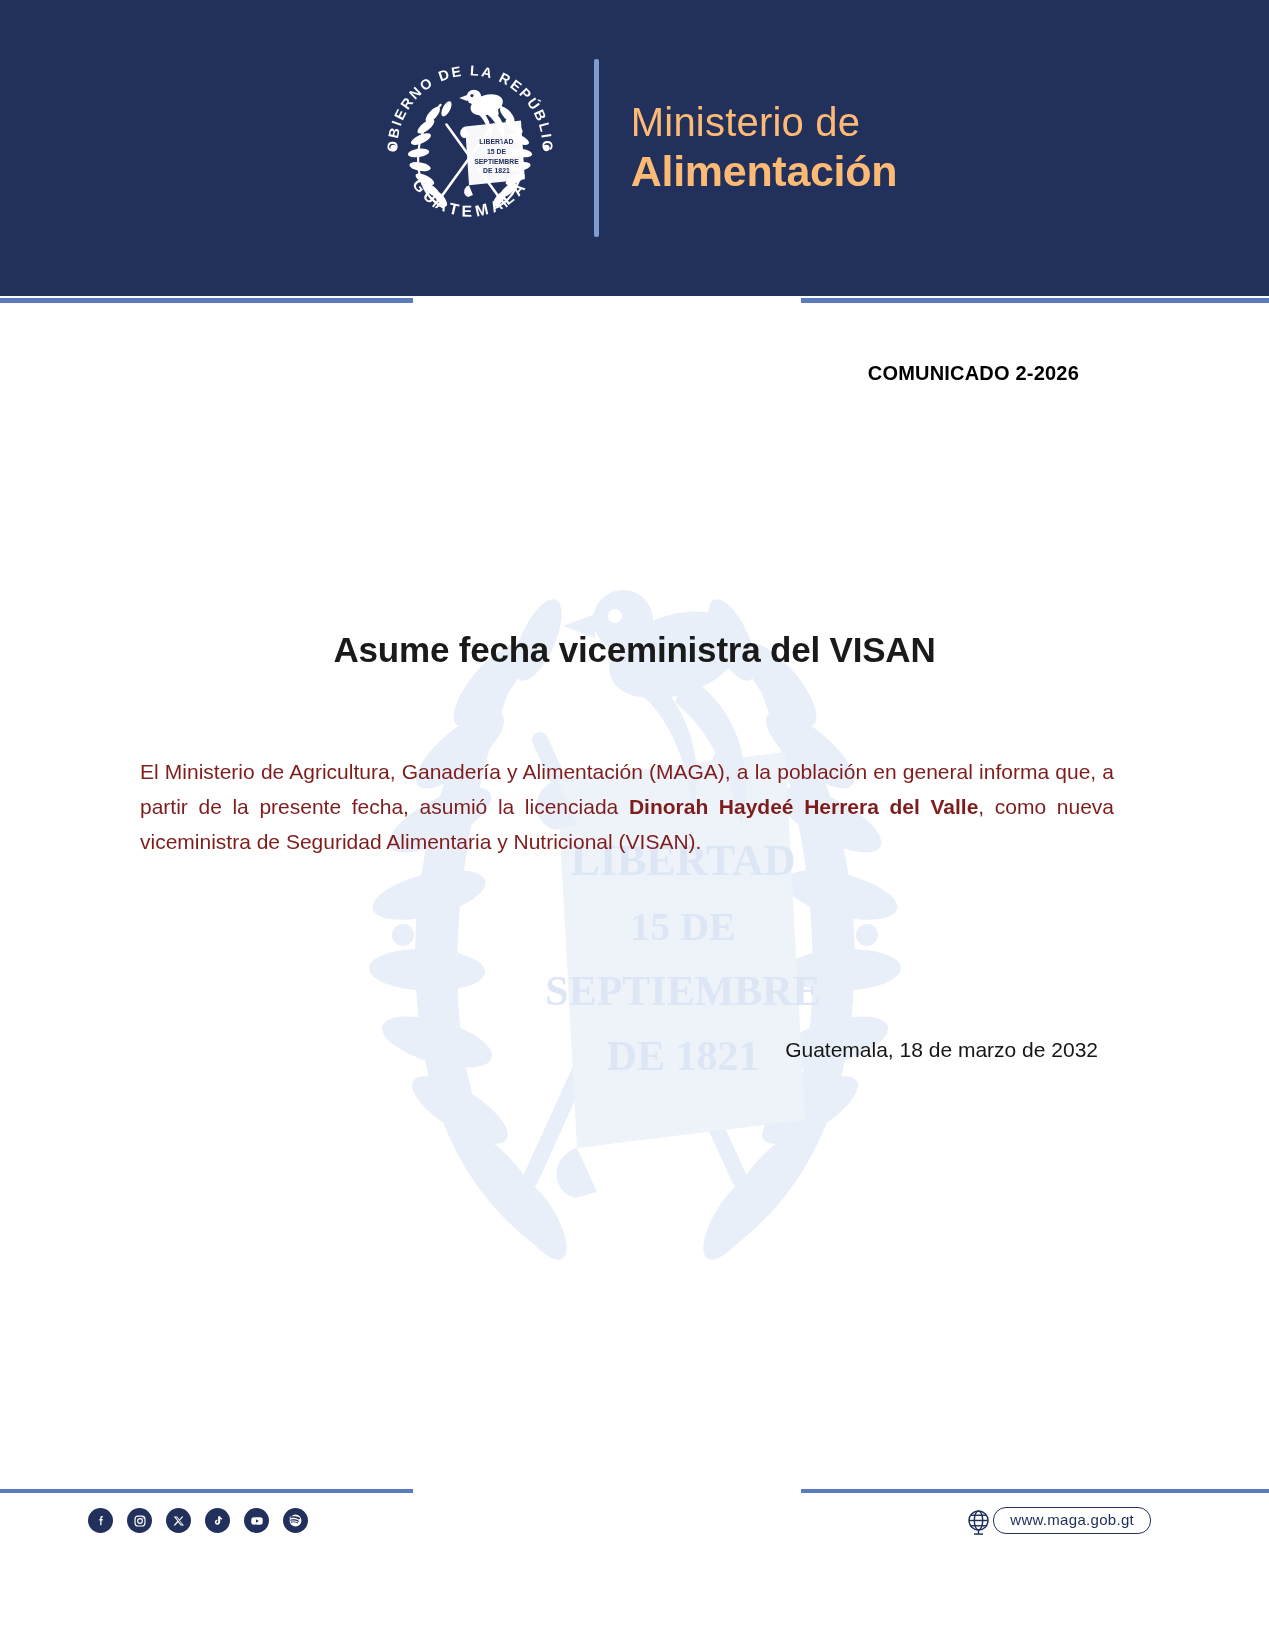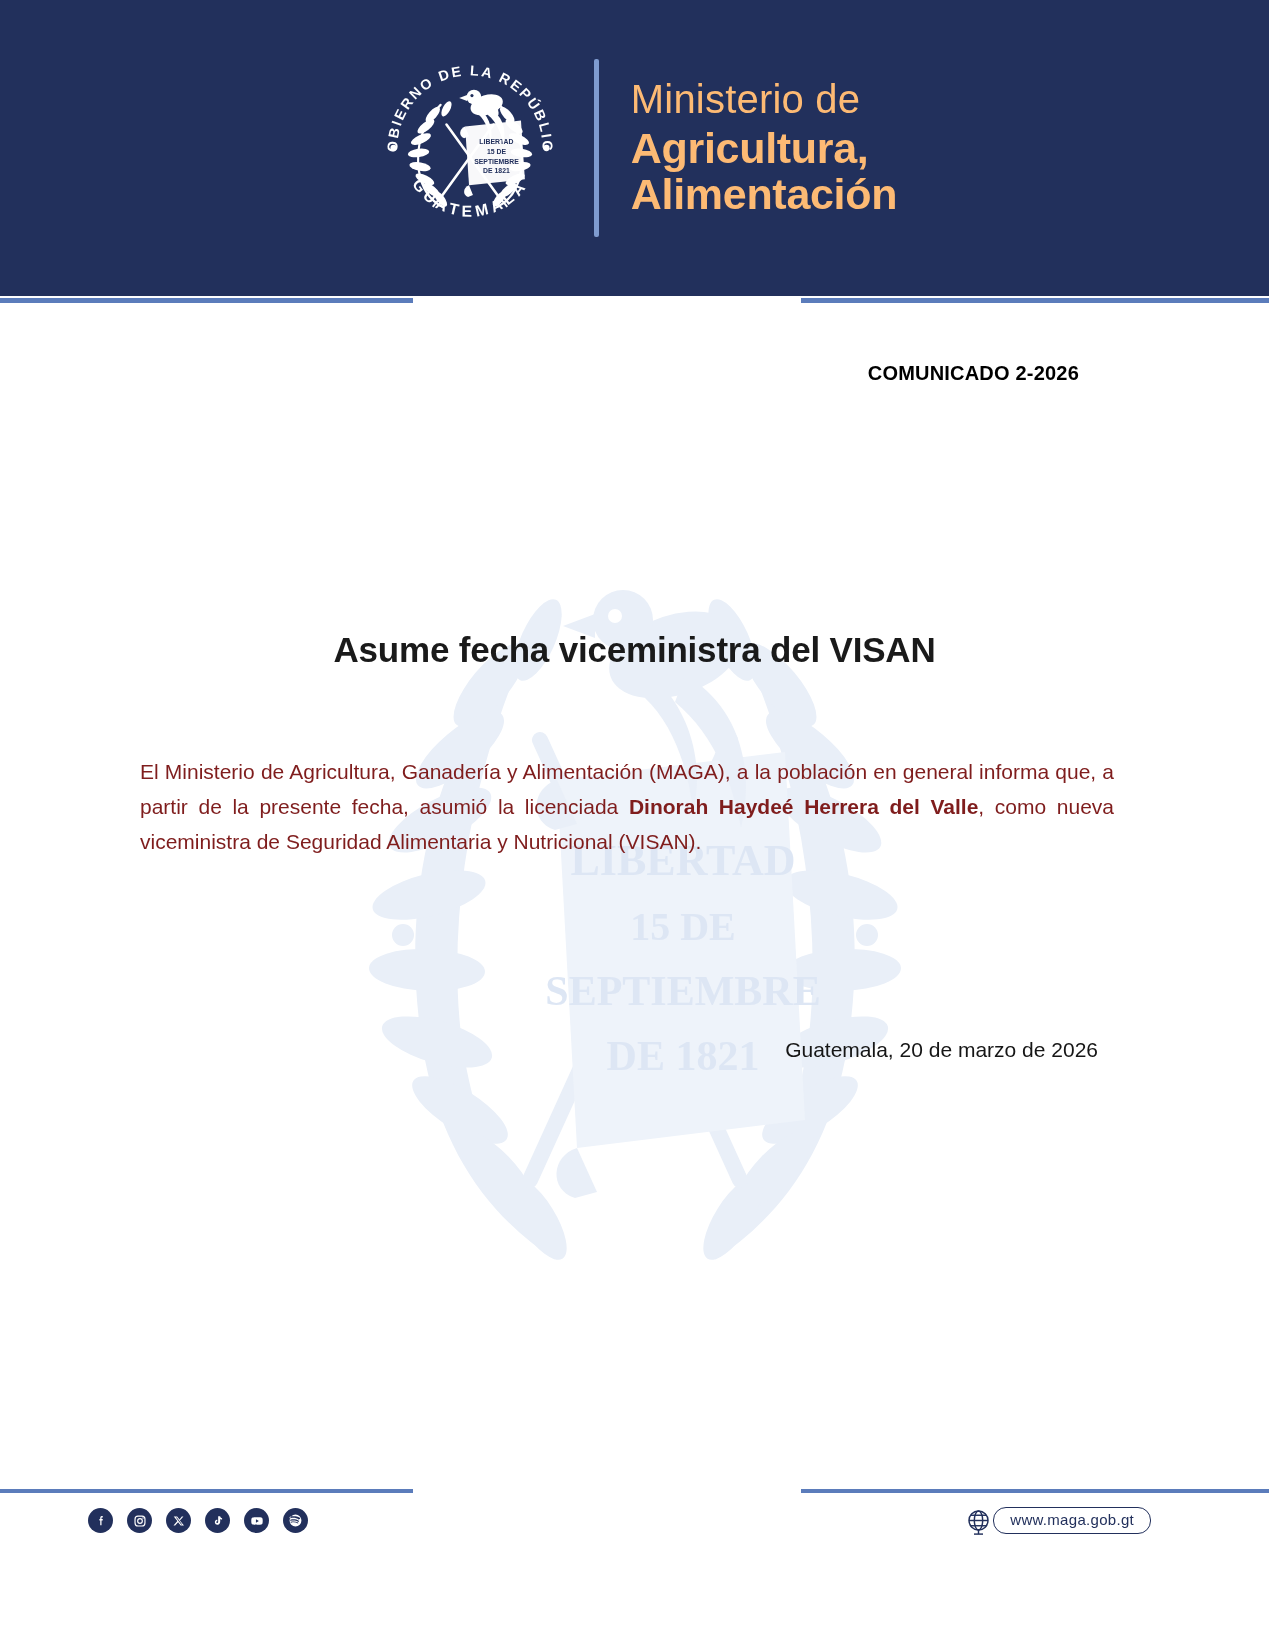--- a/index.html
+++ b/index.html
@@ -298,21 +298,20 @@
             <circle cx="102" cy="46.5" r="1.6" fill="#22305c"></circle>
           </g>
         </svg>
       </div>
 
       <div class="header-rule"></div>
 
       <div class="ministry-block">
         <div class="ministry-line1">Ministerio de</div>
         <div class="ministry-line2">
-          <div>Agricultura,</div>
           <div>Alimentación</div>
         </div>
       </div>
 
     </div>
   </div>
 
   <div class="accent-row">
     <div class="accent-left"></div>
     <div class="accent-right"></div>
@@ -390,21 +389,21 @@
   <div class="content">
 
     <div class="comunicado">COMUNICADO 2-2026</div>
 
     <h1 class="doc-title">Asume fecha viceministra del VISAN</h1>
 
     <p class="body-text">
       <span>El Ministerio de Agricultura, Ganadería y Alimentación (MAGA), a la población en general informa que, a partir de la presente fecha, asumió la licenciada </span><b>Dinorah Haydeé Herrera del Valle</b><span>, como nueva viceministra de Seguridad Alimentaria y Nutricional (VISAN).</span>
     </p>
 
-    <div class="date-line">Guatemala, 20 de marzo de 2026</div>
+    <div class="date-line">Guatemala, 18 de marzo de 2032</div>
   </div>
 
   <div class="footer-rule-left"></div>
   <div class="footer-rule-right"></div>
 
   <div class="social-bar">
 
     <a class="social-icon">
       <svg width="14" height="14" viewBox="0 0 24 24" fill="#ffffff">
         <path d="M15.1 8.4h-2.2V6.9c0-.7.4-.9.7-.9h1.4V3.3h-2C12 3.3 10.7 4.8 10.7 7v1.4H9.2v2.8h1.5v8h2.2v-8h2l.2-2.8z"></path>

